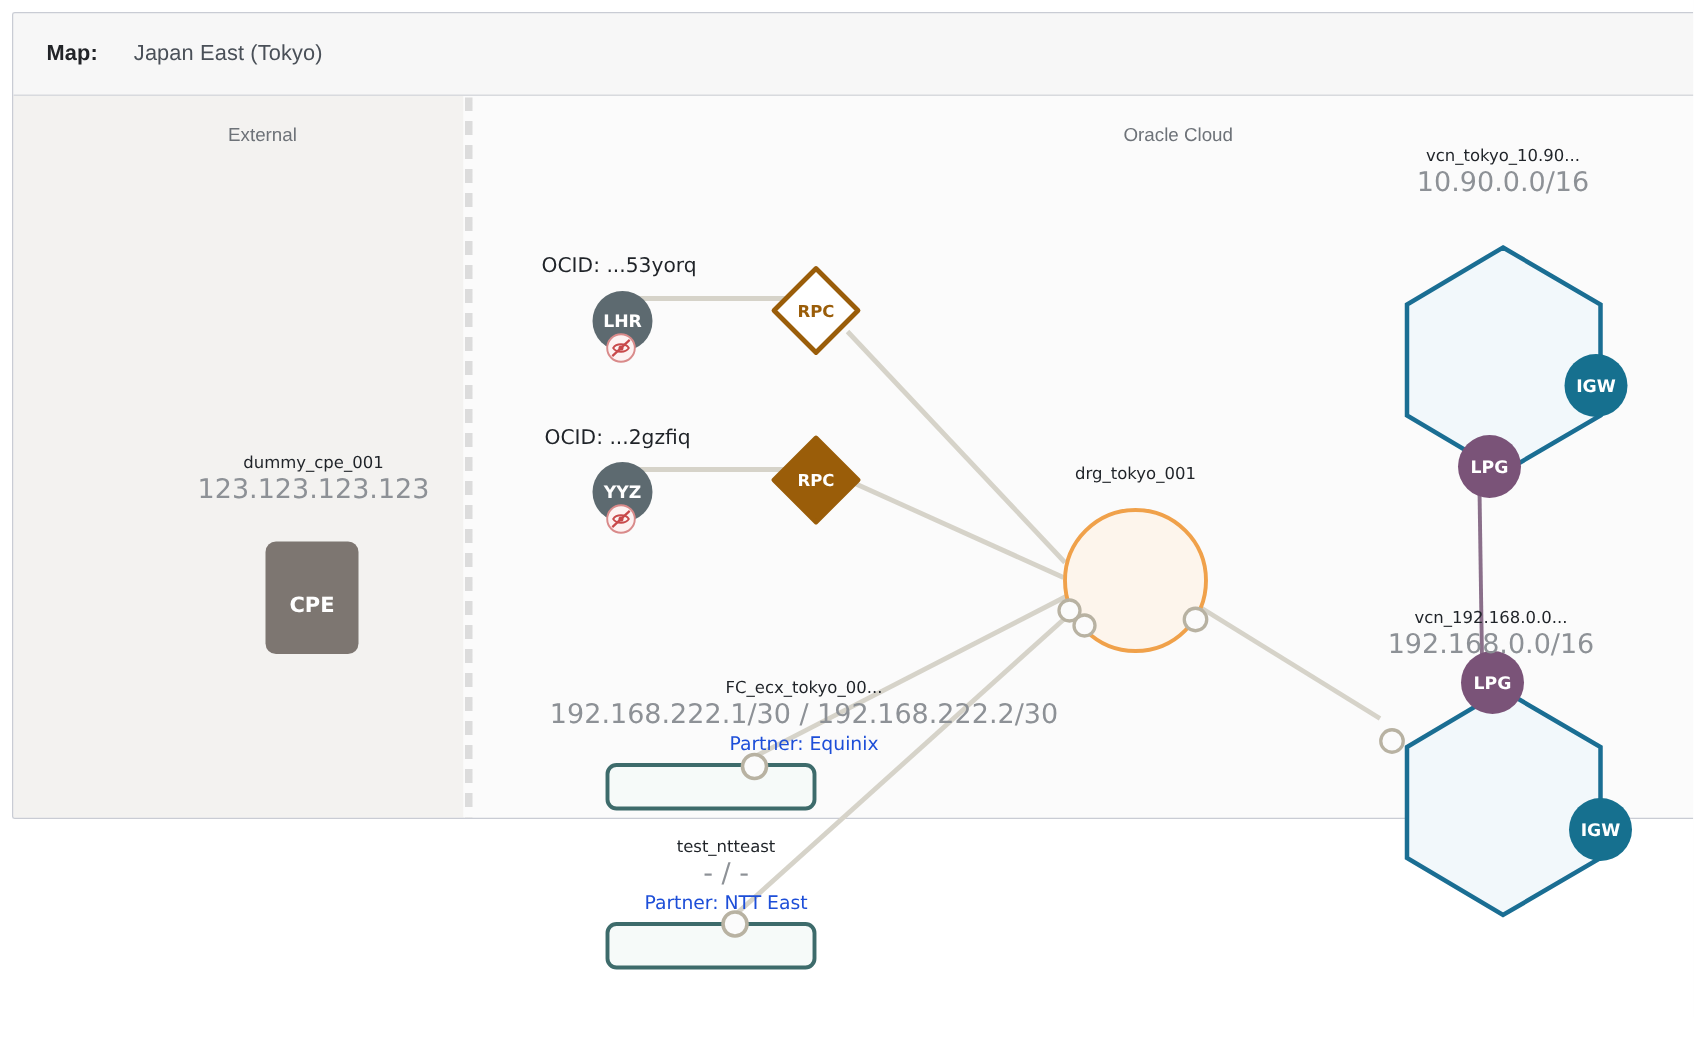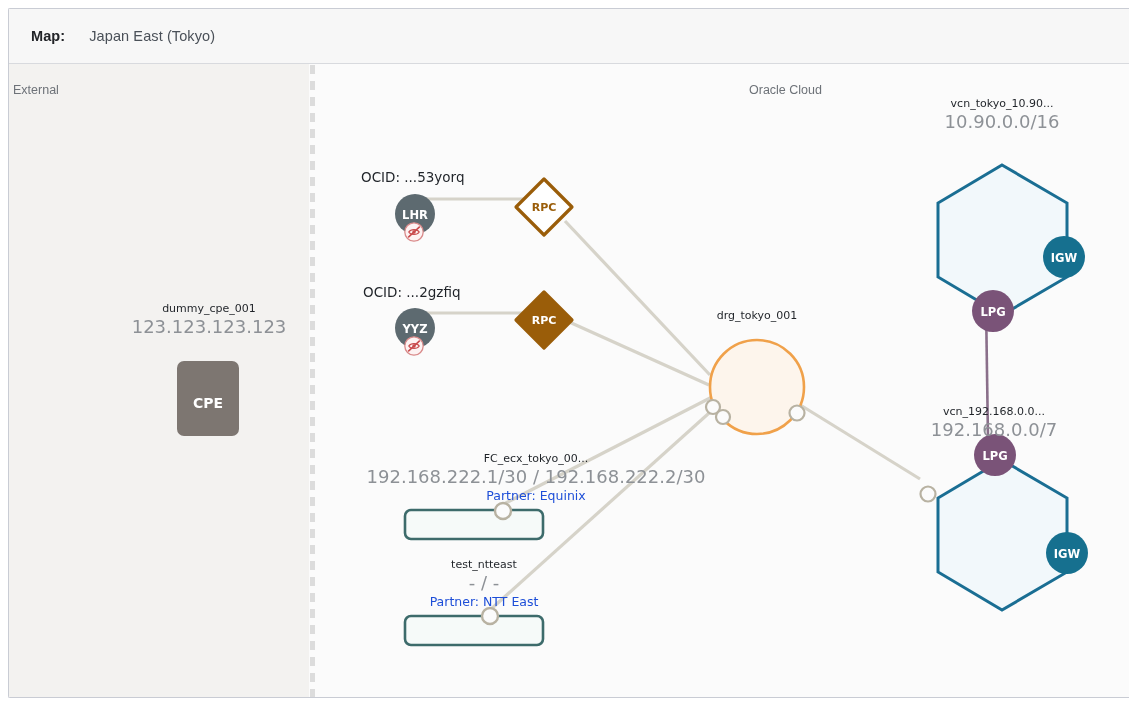--- a/index.html
+++ b/index.html
@@ -16,21 +16,21 @@
     overflow: hidden;
     background: #ffffff;
     box-sizing: border-box;
   }
   
   .card {
     position: absolute;
     left: 8px;
     top: 8px;
     width: 1121px;
-    height: 690px;
+    height: 538px;
     background: #fafafa;
     border: 1px solid #c9ccd4;
     border-right: none;
     border-bottom: 1px solid #c9ccd4;
     box-sizing: border-box;
     border-radius: 2px 0 0 2px;
   }
   
   .map-header {
     position: absolute;
@@ -92,21 +92,21 @@
     background-size: 5px 100%;
     background-repeat: repeat-y;
     background-position: 1px 0;
   }
   .pane-title {
     position: absolute;
     font-size: 12.5px;
     color: #6d7278;
     white-space: nowrap;
   }
-  #external-title { left: 4px; top: 74px; width: 300px; text-align: left; }
+  #external-title { left: 16px; top: 74px; width: 300px; text-align: center; }
   #cloud-title { left: 740px; top: 74px; width: 160px; }
 
   
   #graph {
     position: absolute;
     left: 0;
     top: 0;
     width: 1121px;
     height: 690px;
     pointer-events: none;
@@ -291,21 +291,21 @@
       <div class="nl-title">drg_tokyo_001</div>
     </div>
 
     <div class="node-label" style="left:893px; top:88px; width:200px;">
       <div class="nl-title">vcn_tokyo_10.90...</div>
       <div class="nl-sub">10.90.0.0/16</div>
     </div>
 
     <div class="node-label" style="left:885px; top:396px; width:200px;">
       <div class="nl-title">vcn_192.168.0.0...</div>
-      <div class="nl-sub">192.168.0.0/7</div>
+      <div class="nl-sub">192.168.0.0/16</div>
     </div>
 
     <div class="node-label" style="left:342px; top:443px; width:370px;">
       <div class="nl-title">FC_ecx_tokyo_00...</div>
       <div class="nl-sub">192.168.222.1/30 / 192.168.222.2/30</div>
       <div class="nl-sub2">Partner: Equinix</div>
     </div>
 
     <div class="node-label" style="left:350px; top:549px; width:250px;">
       <div class="nl-title">test_ntteast</div>

